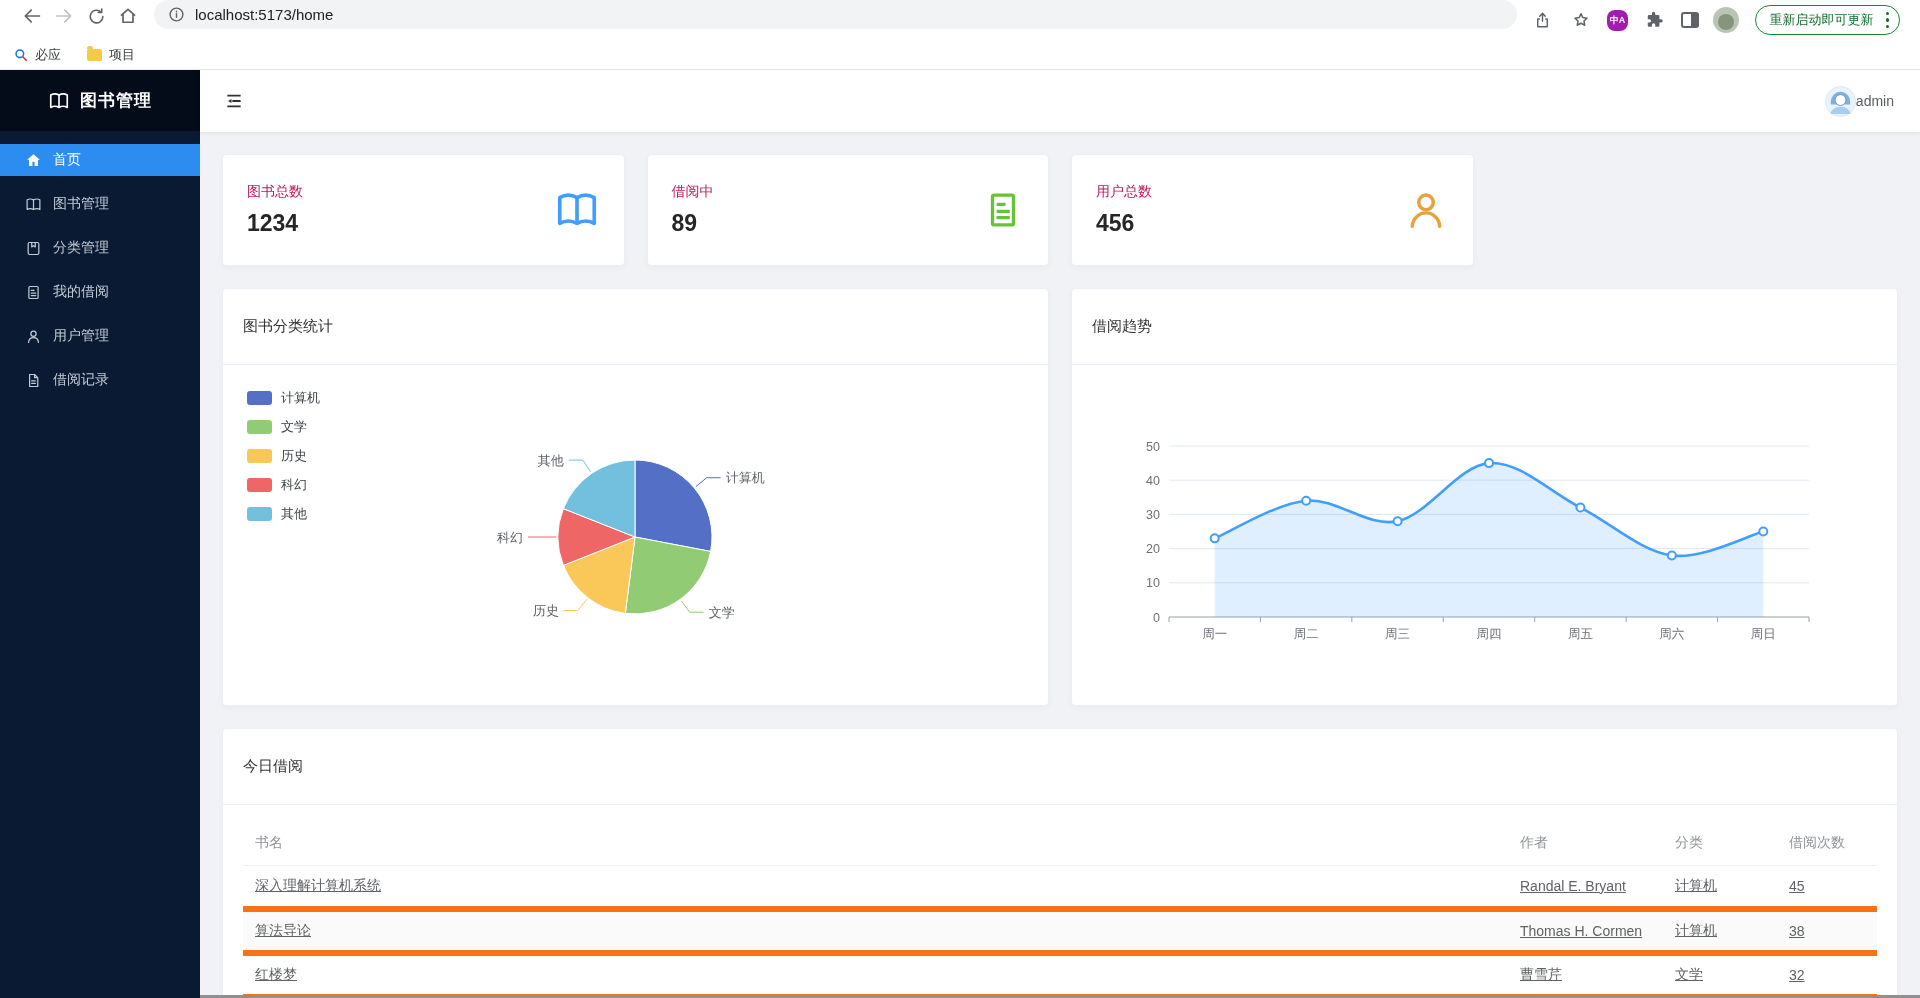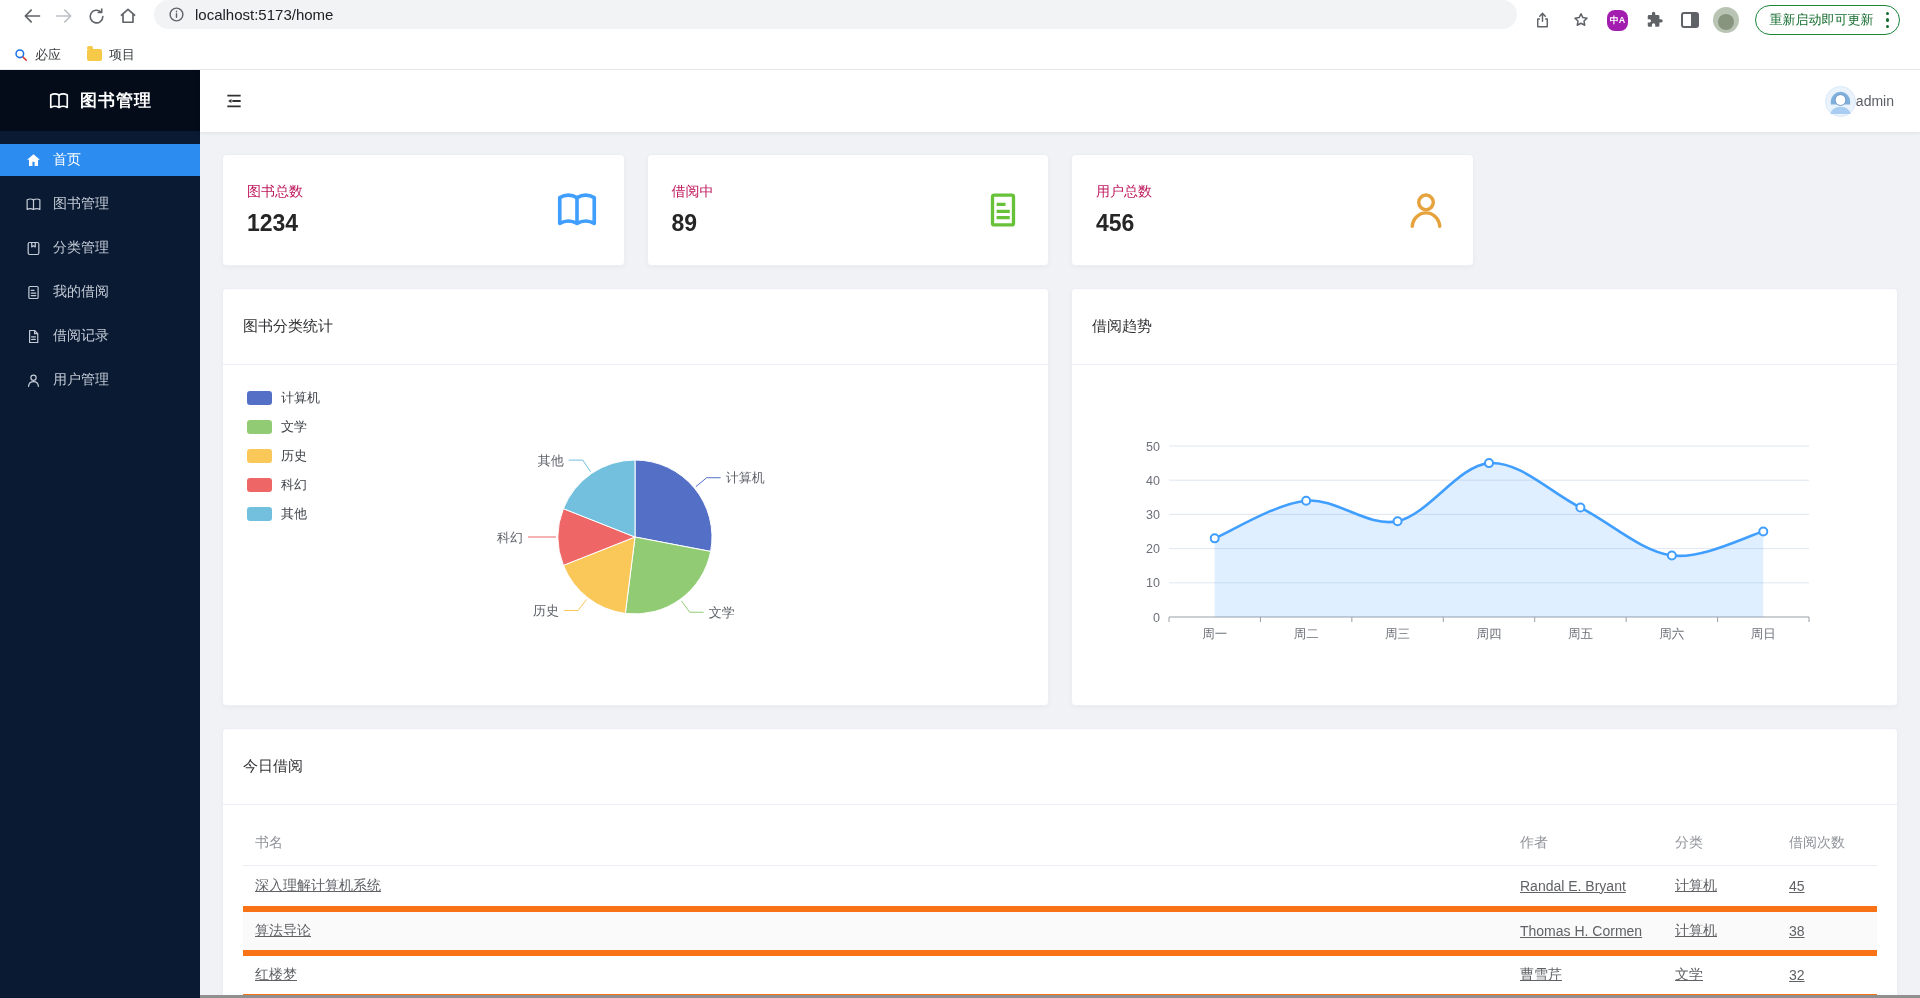--- a/index.html
+++ b/index.html
@@ -193,33 +193,33 @@
         <span>分类管理</span>
       </div>
       <div class="menu-item">
         <svg width="17" height="17" viewBox="0 0 24 24" fill="none" stroke="currentColor" stroke-width="1.7" stroke-linejoin="round">
             <rect x="5.5" y="3.5" width="13" height="17" rx="1.5"></rect>
             <path d="M8.8 9h4M8.8 12.8h6.4M8.8 16.3h6.4" stroke-linecap="round"></path>
           </svg>
         <span>我的借阅</span>
       </div>
       <div class="menu-item">
+        <svg width="17" height="17" viewBox="0 0 24 24" fill="none" stroke="currentColor" stroke-width="1.7" stroke-linecap="round">
+            <circle cx="12" cy="8" r="3.7"></circle>
+            <path d="M5 20.3c.4-4 3.3-6.8 7-6.8s6.6 2.8 7 6.8"></path>
+          </svg>
+        <span>用户管理</span>
+      </div>
+      <div class="menu-item">
         <svg width="17" height="17" viewBox="0 0 24 24" fill="none" stroke="currentColor" stroke-width="1.7" stroke-linejoin="round">
             <path d="M6.5 3.5h7L18 8v12.5H6.5Z"></path>
             <path d="M13.5 3.5V8H18"></path>
             <path d="M9.3 12.5h5.4M9.3 16h5.4" stroke-linecap="round"></path>
           </svg>
         <span>借阅记录</span>
-      </div>
-      <div class="menu-item">
-        <svg width="17" height="17" viewBox="0 0 24 24" fill="none" stroke="currentColor" stroke-width="1.7" stroke-linecap="round">
-            <circle cx="12" cy="8" r="3.7"></circle>
-            <path d="M5 20.3c.4-4 3.3-6.8 7-6.8s6.6 2.8 7 6.8"></path>
-          </svg>
-        <span>用户管理</span>
       </div>
     </div>
   </div>
 
   <div class="main">
     <div class="header">
       <div class="collapse-btn">
         <svg width="20" height="20" viewBox="0 0 24 24" fill="none" stroke="currentColor" stroke-width="2.2">
             <path d="M4 5.5h16M4 18.5h16M10 12h10"></path>
             <path d="M9 9.6v4.8L4.8 12Z" fill="currentColor" stroke="none"></path>

